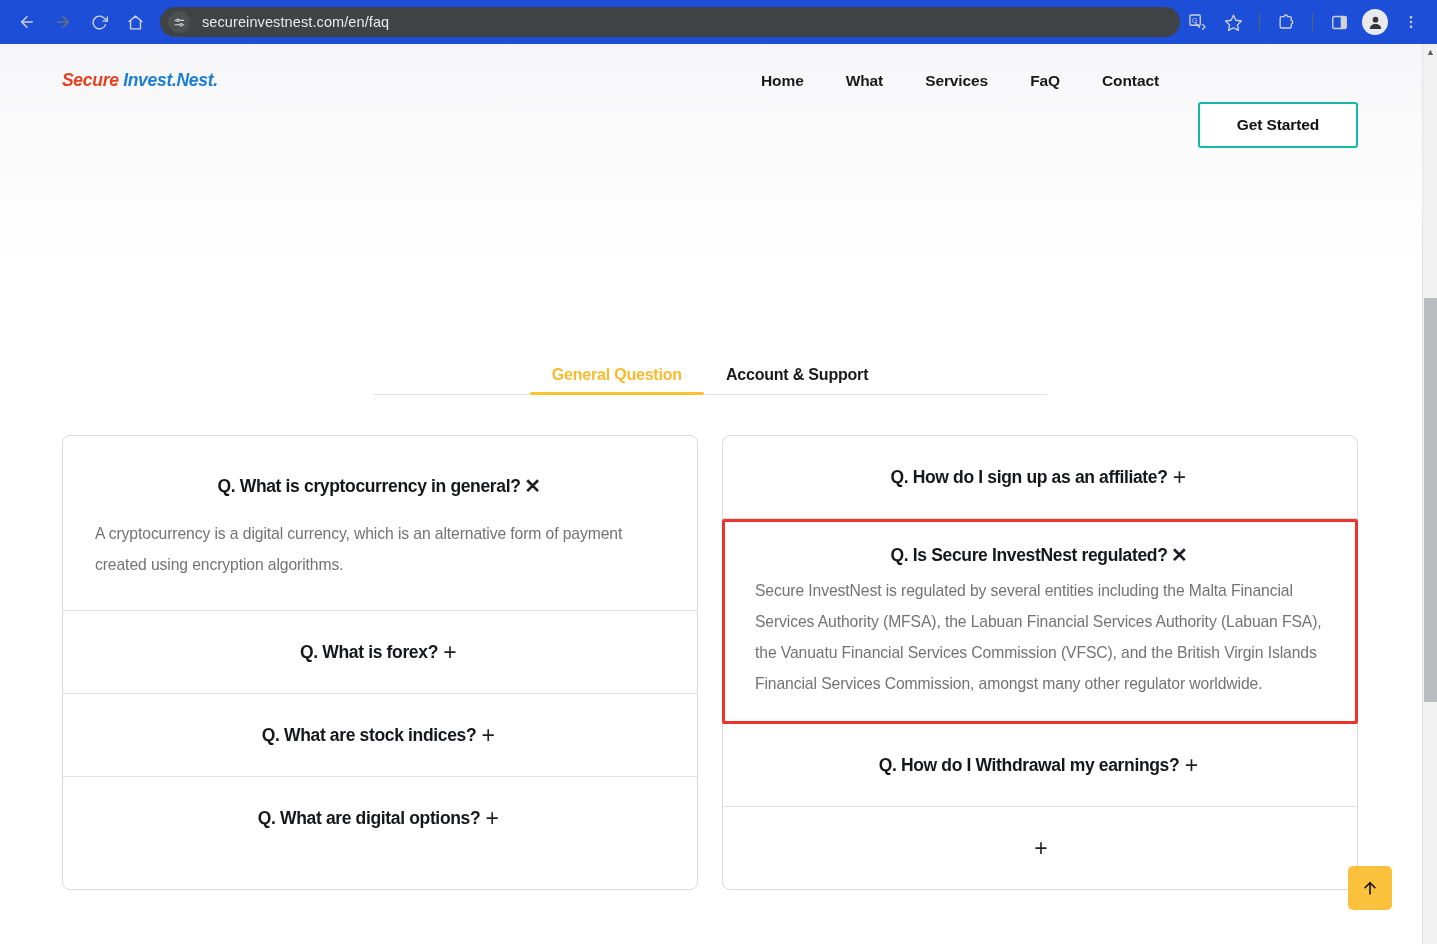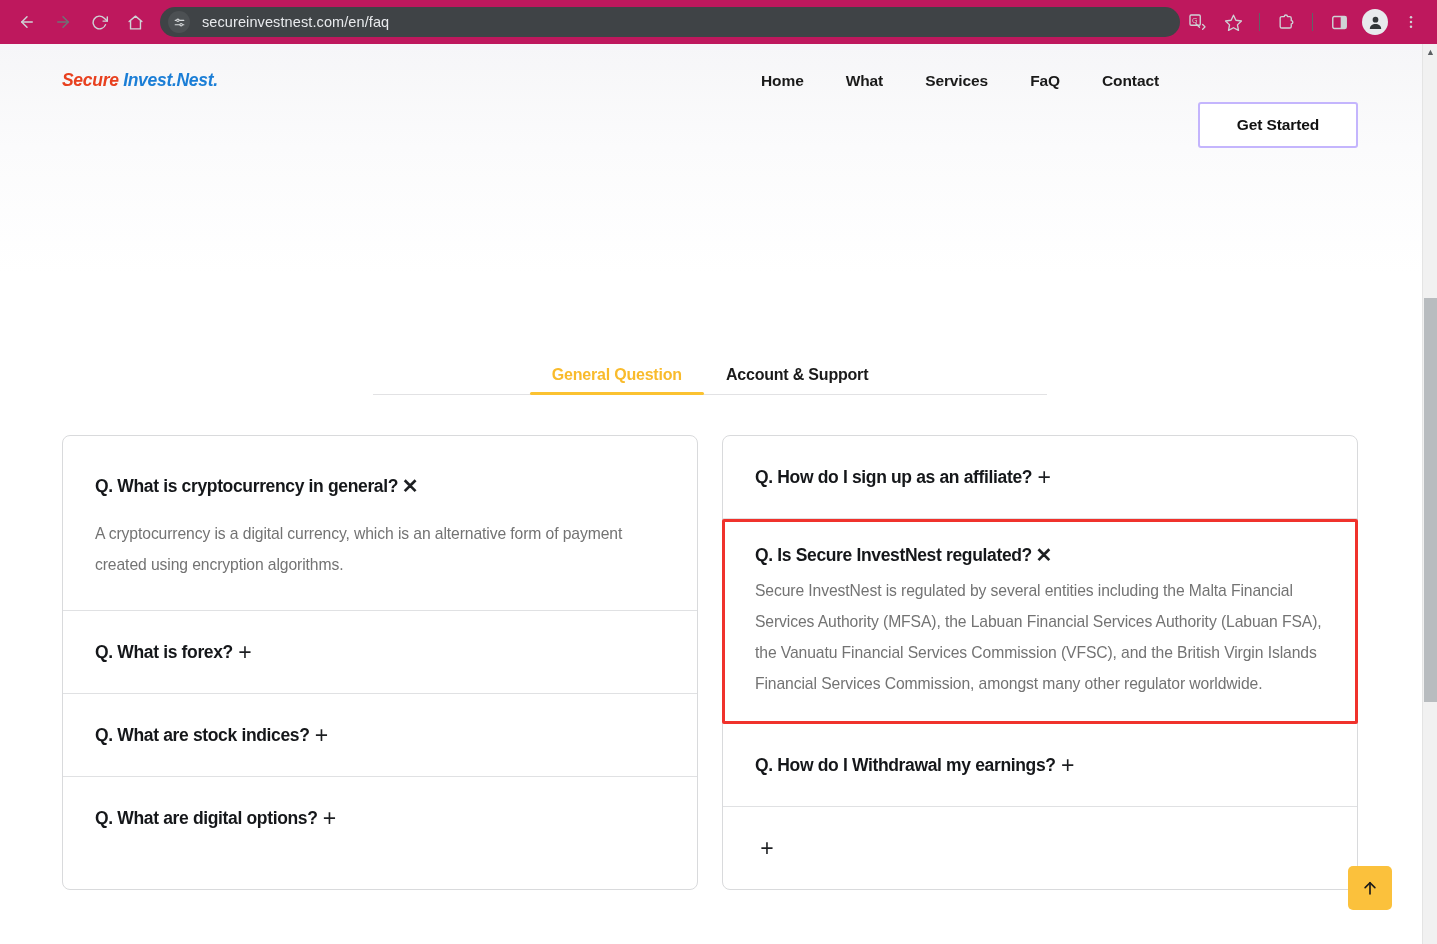--- a/index.html
+++ b/index.html
@@ -11,21 +11,21 @@
     font-family: "Liberation Sans", sans-serif;
     background: #ffffff;
   }
 
   
   .browser-chrome {
     position: absolute;
     top: 0; left: 0;
     width: 1437px;
     height: 44px;
-    background: #be185d;
+    background: #1d4ed8;
     display: flex;
     align-items: center;
     padding: 1px 10px;
     z-index: 100;
   }
 
   .nav-btns { display: flex; align-items: center; gap: 2px; }
 
   .chrome-icon-btn {
     width: 34px; height: 34px;
@@ -146,21 +146,21 @@
     padding: 0 21px;
     white-space: nowrap;
   }
 
   .get-started-btn {
     position: absolute;
     left: 1198px;
     top: 58px;
     width: 160px;
     height: 46px;
-    border: 2px solid #c4b5fd;
+    border: 2px solid #14b8a6;
     background: #ffffff;
     border-radius: 3px;
     display: flex;
     align-items: center;
     justify-content: center;
     font-size: 15.5px;
     font-weight: bold;
     color: #111111;
     letter-spacing: -0.1px;
   }
@@ -236,21 +236,21 @@
 
   .faq-item {
     border-bottom: 1px solid #e0e1e3;
     position: relative;
   }
   .faq-item:last-child { border-bottom: none; }
 
   .faq-q-row {
     display: flex;
     align-items: center;
-    justify-content: flex-start;
+    justify-content: center;
     padding: 28px 30px 28px 32px;
     min-height: 82px;
   }
   .faq-q-text {
     font-size: 17.5px;
     font-weight: bold;
     color: #15171a;
     letter-spacing: -0.35px;
     line-height: 1.3;
   }

